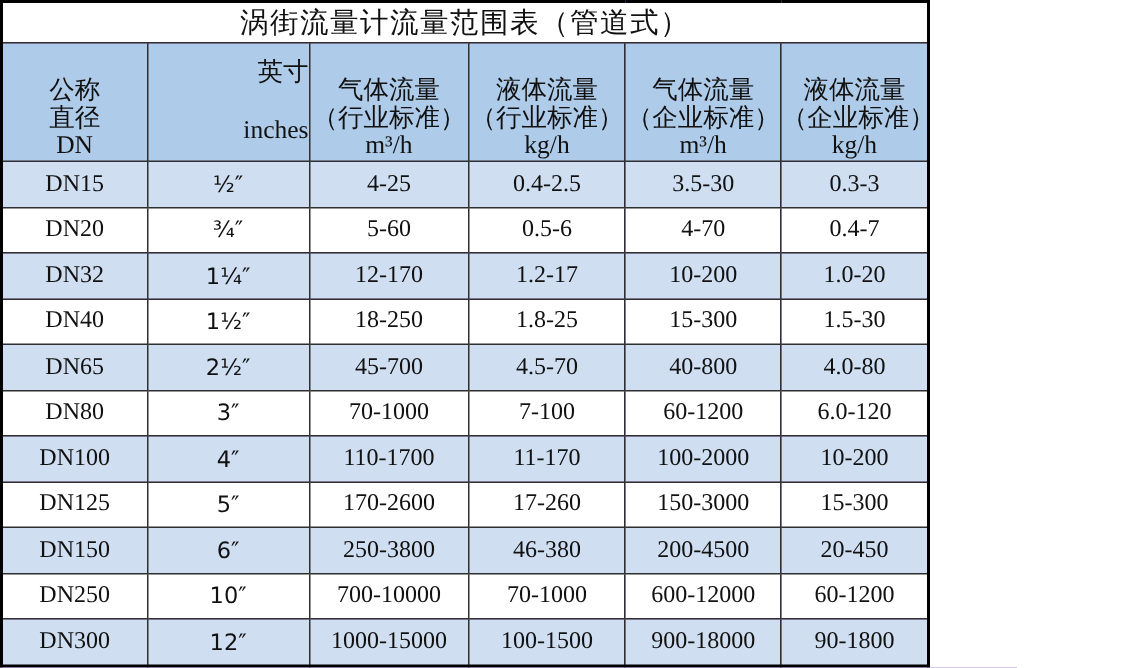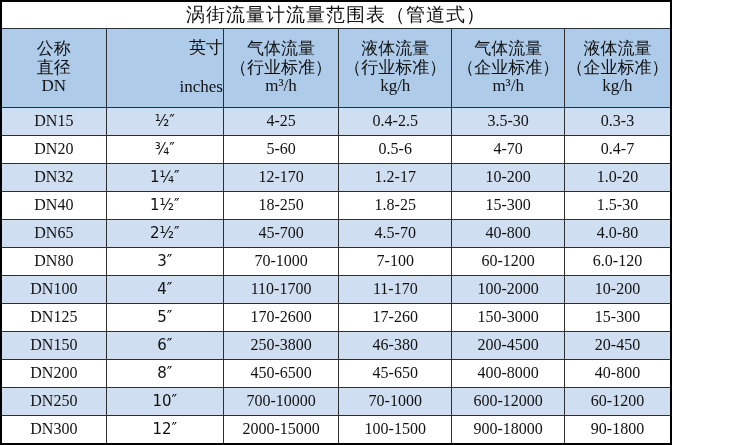--- a/index.html
+++ b/index.html
@@ -6,21 +6,21 @@
   .page {
     width: 750px;
     height: 445px;
     background: #ffffff;
     box-sizing: border-box;
     position: relative;
     font-family: "Liberation Serif", "DejaVu Serif", serif;
     color: var(--text-color, #111111);
   }
   table.flow-table {
-    width: 672px;
+    width: 620px;
     height: 445px;
     border-collapse: collapse;
     table-layout: fixed;
     border: 2px solid var(--outer-border, #000000);
     background: #6d28d9;
   }
   col.c0 { width: 15.7%; }
   col.c1 { width: 17.5%; }
   col.c2 { width: 17.2%; }
   col.c3 { width: 16.9%; }
@@ -43,21 +43,21 @@
     border: 1px solid var(--grid-border, #2f2f2f);
     font-weight: normal;
     font-size: 17px;
     height: 78px;
     padding: 0;
     vertical-align: middle;
   }
   .hlines {
     display: flex;
     flex-direction: column;
-    justify-content: center;
+    justify-content: flex-end;
     height: 78px;
     line-height: 1.1;
   }
   .hlines.two { justify-content: space-around; align-items: flex-end; }
   .hlines > div { white-space: nowrap; }
 
   td {
     border: 1px solid var(--grid-border, #2f2f2f);
     text-align: center;
     vertical-align: middle;
@@ -210,41 +210,33 @@
 
   <tr class="data-row">
     <td>DN150</td>
     <td class="inches-cell">6″</td>
     <td>250-3800</td>
     <td>46-380</td>
     <td>200-4500</td>
     <td>20-450</td>
   </tr>
 
-  <tr class="data-row">
-    <td>DN200</td>
-    <td class="inches-cell">8″</td>
-    <td>450-6500</td>
-    <td>45-650</td>
-    <td>400-8000</td>
-    <td>40-800</td>
-  </tr>
 
   <tr class="data-row">
     <td>DN250</td>
     <td class="inches-cell">10″</td>
     <td>700-10000</td>
     <td>70-1000</td>
     <td>600-12000</td>
     <td>60-1200</td>
   </tr>
 
   <tr class="data-row">
     <td>DN300</td>
     <td class="inches-cell">12″</td>
-    <td>2000-15000</td>
+    <td>1000-15000</td>
     <td>100-1500</td>
     <td>900-18000</td>
     <td>90-1800</td>
   </tr>
 </tbody>
   </table>
 </div>
 
 </body></html>

